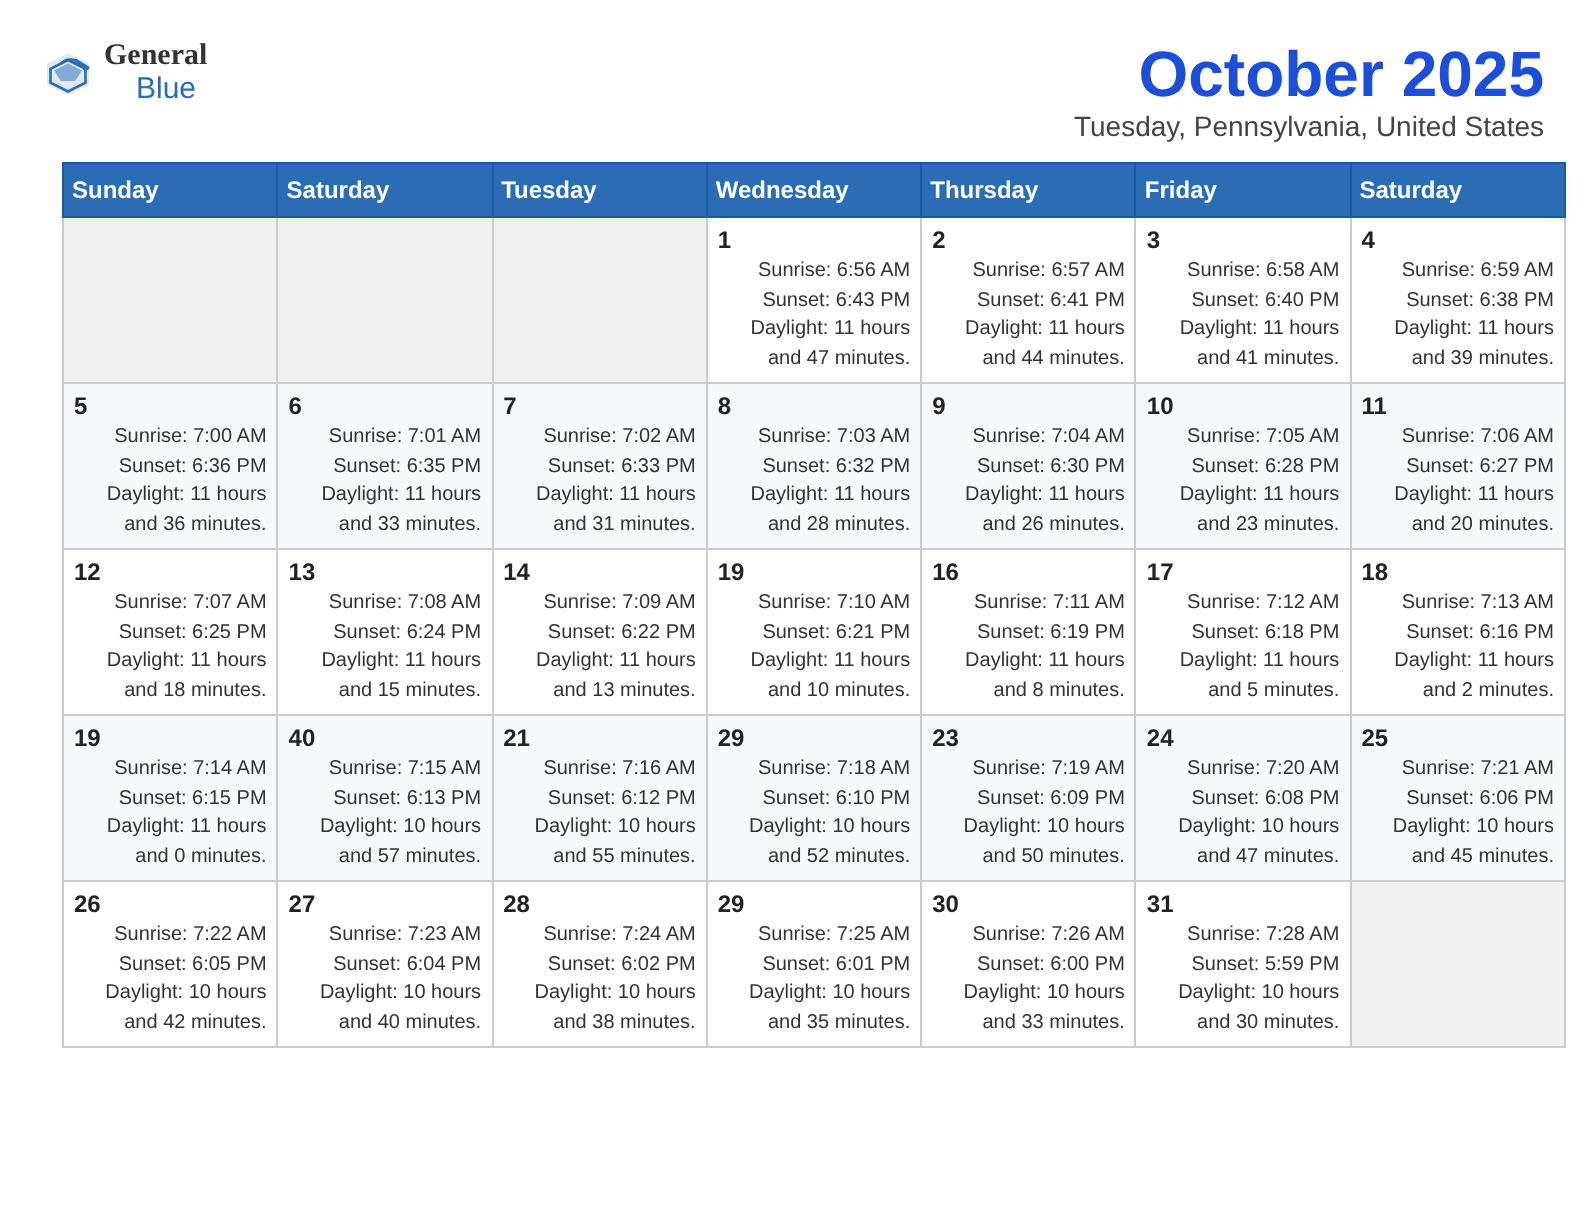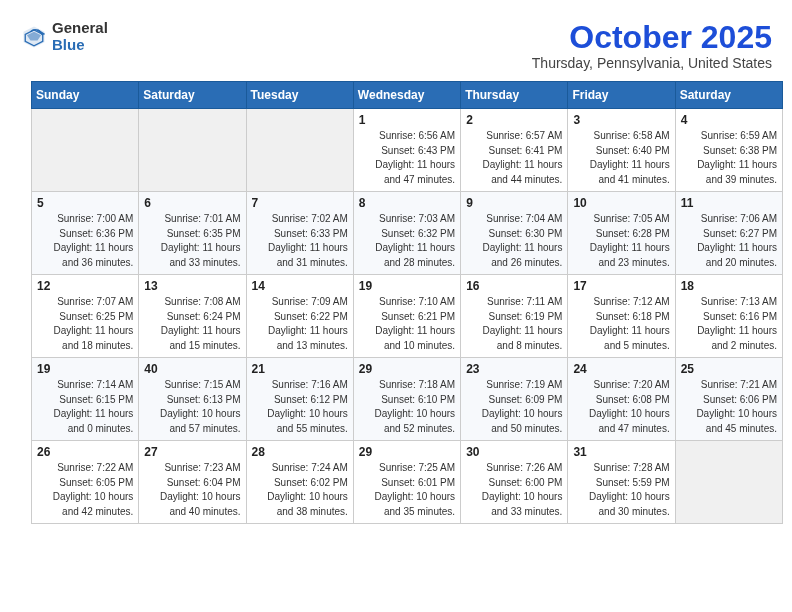--- a/index.html
+++ b/index.html
@@ -23,25 +23,27 @@
     }
     .logo-text {
       display: flex;
       flex-direction: column;
       line-height: 1.1;
     }
     .logo-general {
       font-size: 15px;
       font-weight: bold;
       color: #333;
+      font-family: Liberation Serif, serif;
     }
     .logo-blue {
       font-size: 15px;
-      font-weight: bold;
+      font-weight: normal;
       color: #2a6db5;
+      margin-left: 16px;
     }
     .logo-icon {
       width: 28px;
       height: 28px;
     }
     .title-block {
       text-align: right;
     }
     .month-title {
       font-size: 32px;
@@ -108,21 +110,21 @@
       <path d="M12,10 Q16,6 22,9 L26,14" fill="none" stroke="#2a6db5" stroke-width="1.5"></path>
       <polygon points="16,10 24,14 20,20 12,20 8,14" fill="#2a6db5" opacity="0.5"></polygon>
     </svg>
     <div class="logo-text">
       <span class="logo-general">General</span>
       <span class="logo-blue">Blue</span>
     </div>
   </div>
   <div class="title-block">
     <div class="month-title">October 2025</div>
-    <div class="location">Thursday, Pennsylvania, United States</div>
+    <div class="location">Tuesday, Pennsylvania, United States</div>
   </div>
 </div>
 
 <table>
   <thead>
     <tr>
     <th>Sunday</th>
         <th>Saturday</th>
         <th>Tuesday</th>
         <th>Wednesday</th>

